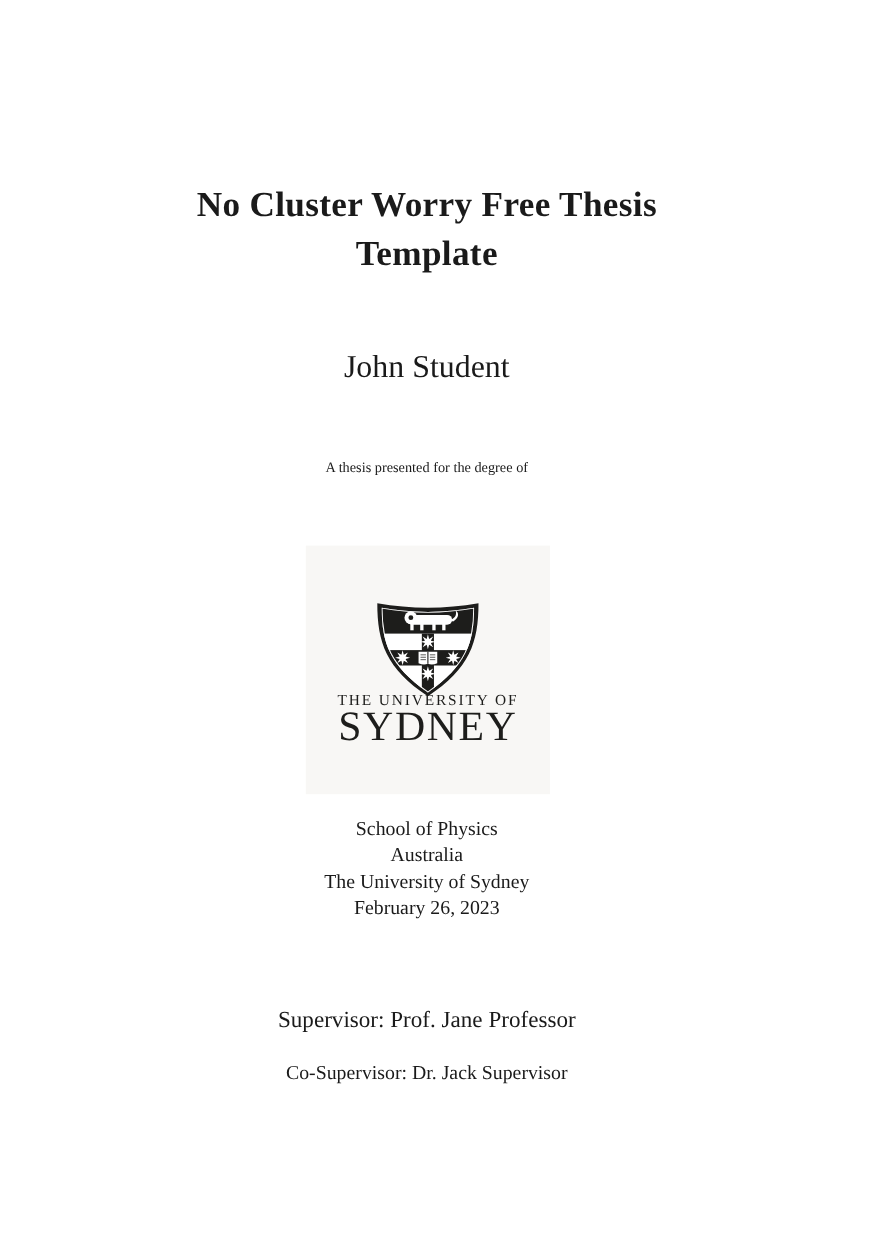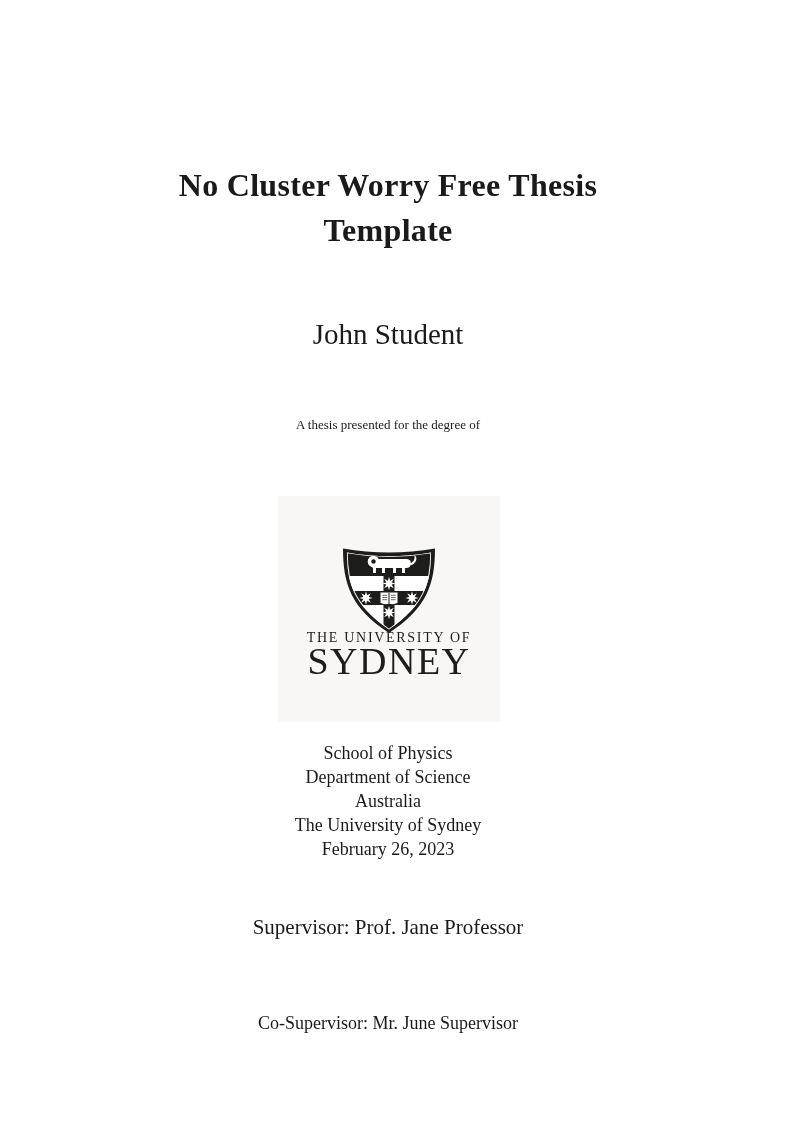--- a/index.html
+++ b/index.html
@@ -136,22 +136,21 @@
 
         <path d="M8,10.5 Q50,18 92,10.5 C92,42 85,63 50,87.5 C15,63 8,42 8,10.5 Z" fill="none" stroke="#ffffff" stroke-width="1.5"></path>
       </g>
     </svg>
     <div class="wordmark-top">THE UNIVERSITY OF</div>
     <div class="wordmark-bottom">SYDNEY</div>
   </div>
 
   <div class="col affiliation">
     <div>School of Physics</div>
-    <div>Department of Science</div>
     <div>Australia</div>
     <div>The University of Sydney</div>
     <div>February 26, 2023</div>
   </div>
 
   <div class="col supervisor">Supervisor: Prof. Jane Professor</div>
-  <div class="col co-supervisor-2">Co-Supervisor: Mr. June Supervisor</div>
+  <div class="col co-supervisor-1">Co-Supervisor: Dr. Jack Supervisor</div>
 
 </div>
 
 </body></html>

